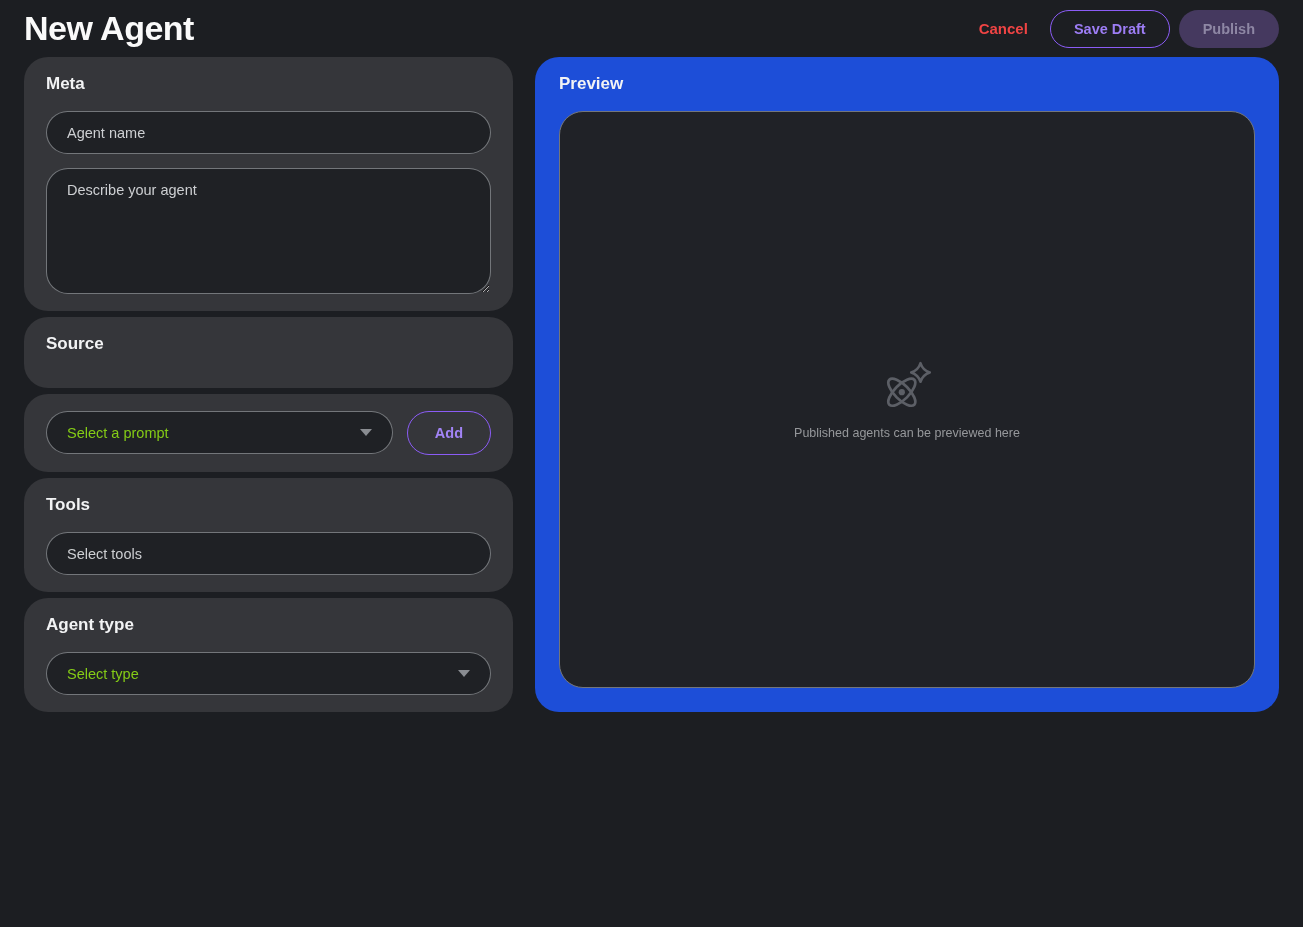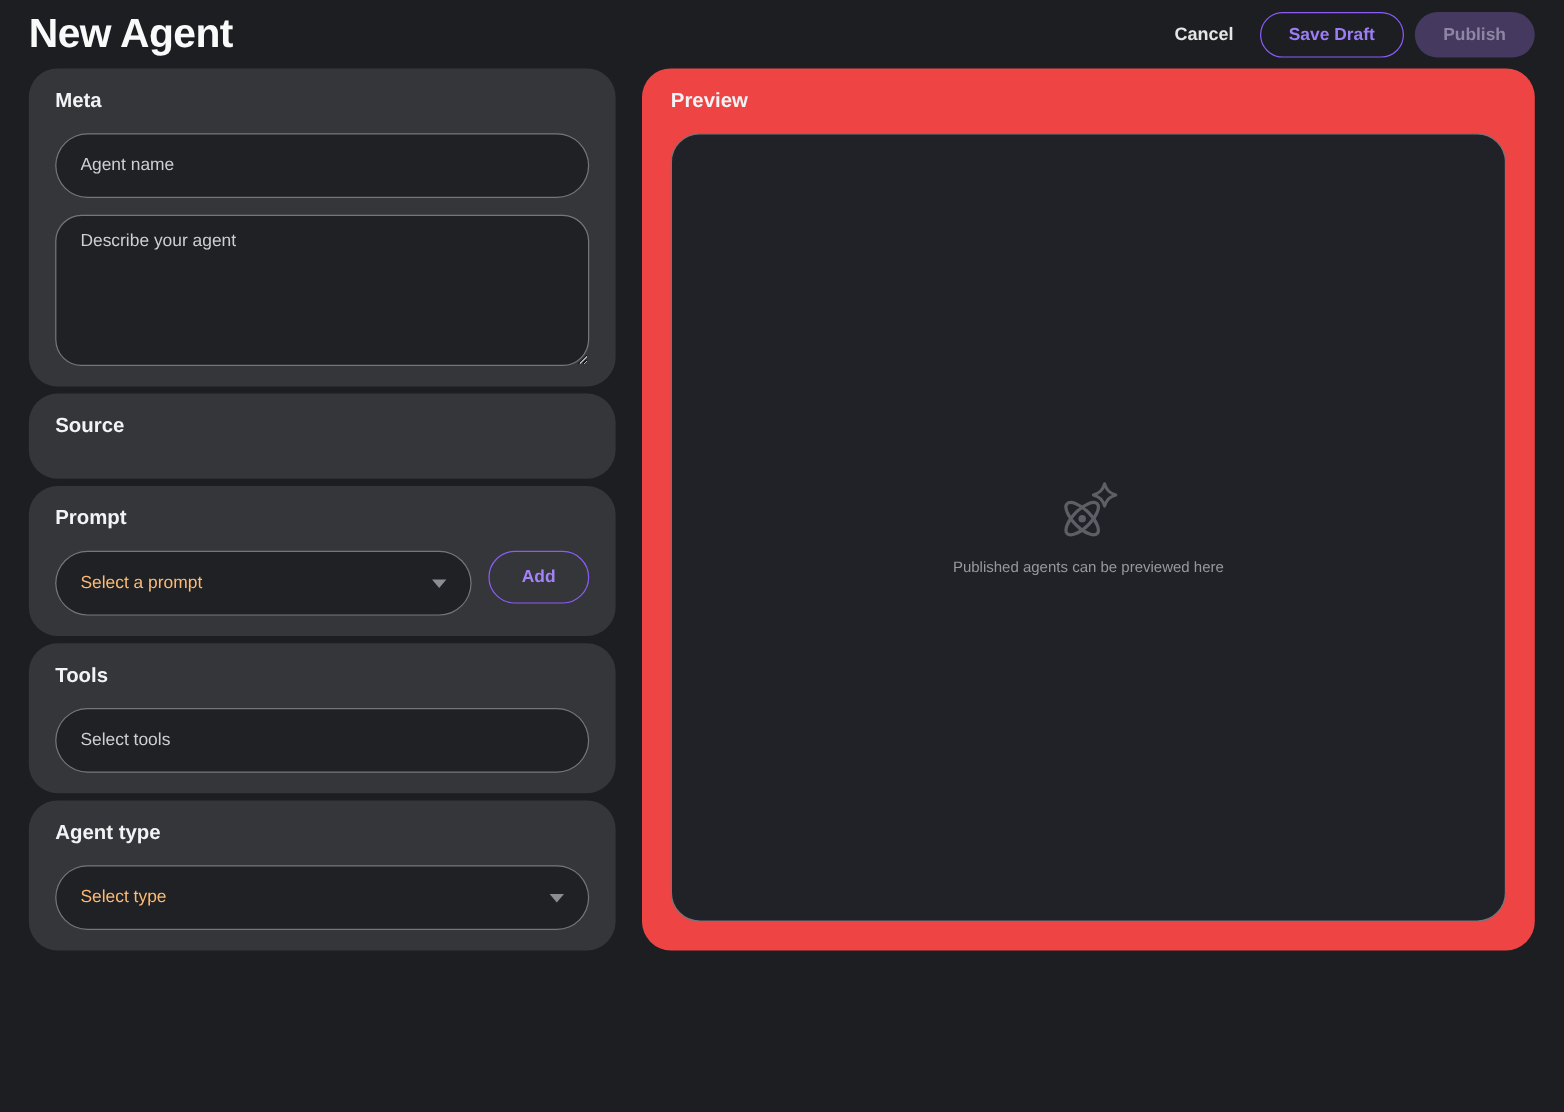--- a/index.html
+++ b/index.html
@@ -23,21 +23,21 @@
     margin: 0;
   }
   .topbar-actions { display: flex; align-items: center; }
   .btn {
     font-family: "Liberation Sans", sans-serif;
     font-size: 14.5px; font-weight: 700;
     border-radius: 9999px; cursor: pointer;
     height: 38px; display: inline-flex; align-items: center; justify-content: center;
   }
   .btn-cancel {
-    background: none; border: none; color: #e5e5e5;
+    background: none; border: none; color: #ef4444;
     font-size: 15px; padding: 0 6px; margin-right: 16px;
   }
   .btn-save-draft {
     background: transparent;
     border: 1.5px solid #8b5cf6; color: #9d7df5;
     padding: 0 23px; margin-right: 9px;
   }
   .btn-publish {
     background: #45395f; border: none; color: #8e87a4;
     padding: 0 24px;
@@ -50,25 +50,25 @@
   .card {
     background: #35363a; border-radius: 24px;
     padding: 17px 22px 17px;
   }
   .card-title {
     margin: 0 0 17px; font-size: 17px; font-weight: 700; color: #f2f3f4;
   }
   .fields { display: flex; flex-direction: column; gap: 14px; }
 
   .field {
-    width: 100%; height: 54px;
+    width: 100%; height: 43px;
     background: #1f2125;
     border: 1px solid rgba(200, 203, 208, 0.5);
     border-radius: 9999px;
-    color: #fdba74; font-size: 14.5px;
+    color: #84cc16; font-size: 14.5px;
     padding: 0 20px;
     font-family: "Liberation Sans", sans-serif;
     display: flex; align-items: center;
   }
   input.field { display: block; outline: none; }
   input.field::placeholder, textarea.field-area::placeholder { color: #cdcfd2; opacity: 1; }
 
   textarea.field-area {
     width: 100%; height: 126px;
     background: #1f2125;
@@ -96,21 +96,21 @@
     border: 1.5px solid #8b5cf6; color: #a284f6;
     height: 44px; padding: 0 27px;
     font-size: 14.5px; font-weight: 600;
     border-radius: 9999px; cursor: pointer;
     font-family: "Liberation Sans", sans-serif;
     flex: 0 0 auto;
   }
 
   
   .preview-card {
-    flex: 1; background: #ef4444; border-radius: 24px;
+    flex: 1; background: #1d4ed8; border-radius: 24px;
     padding: 17px 24px 24px;
     display: flex; flex-direction: column;
   }
   .preview-panel {
     flex: 1;
     background: #202227;
     border: 1px solid #73767b;
     border-radius: 24px;
     display: flex; flex-direction: column; align-items: center; justify-content: center;
   }
@@ -143,21 +143,20 @@
           <input class="field" type="text" placeholder="Agent name" style="">
           <textarea class="field-area" placeholder="Describe your agent" style=""></textarea>
         </div>
       </section>
 
       <section class="card">
         <h2 class="card-title">Source</h2>
       </section>
 
       <section class="card">
-        <h2 class="card-title">Prompt</h2>
         <div class="prompt-row">
           <div class="field select">
             <span>Select a prompt</span>
             <span class="chevron"></span>
           </div>
           <button class="btn-add">Add</button>
         </div>
       </section>
 
       <section class="card">

